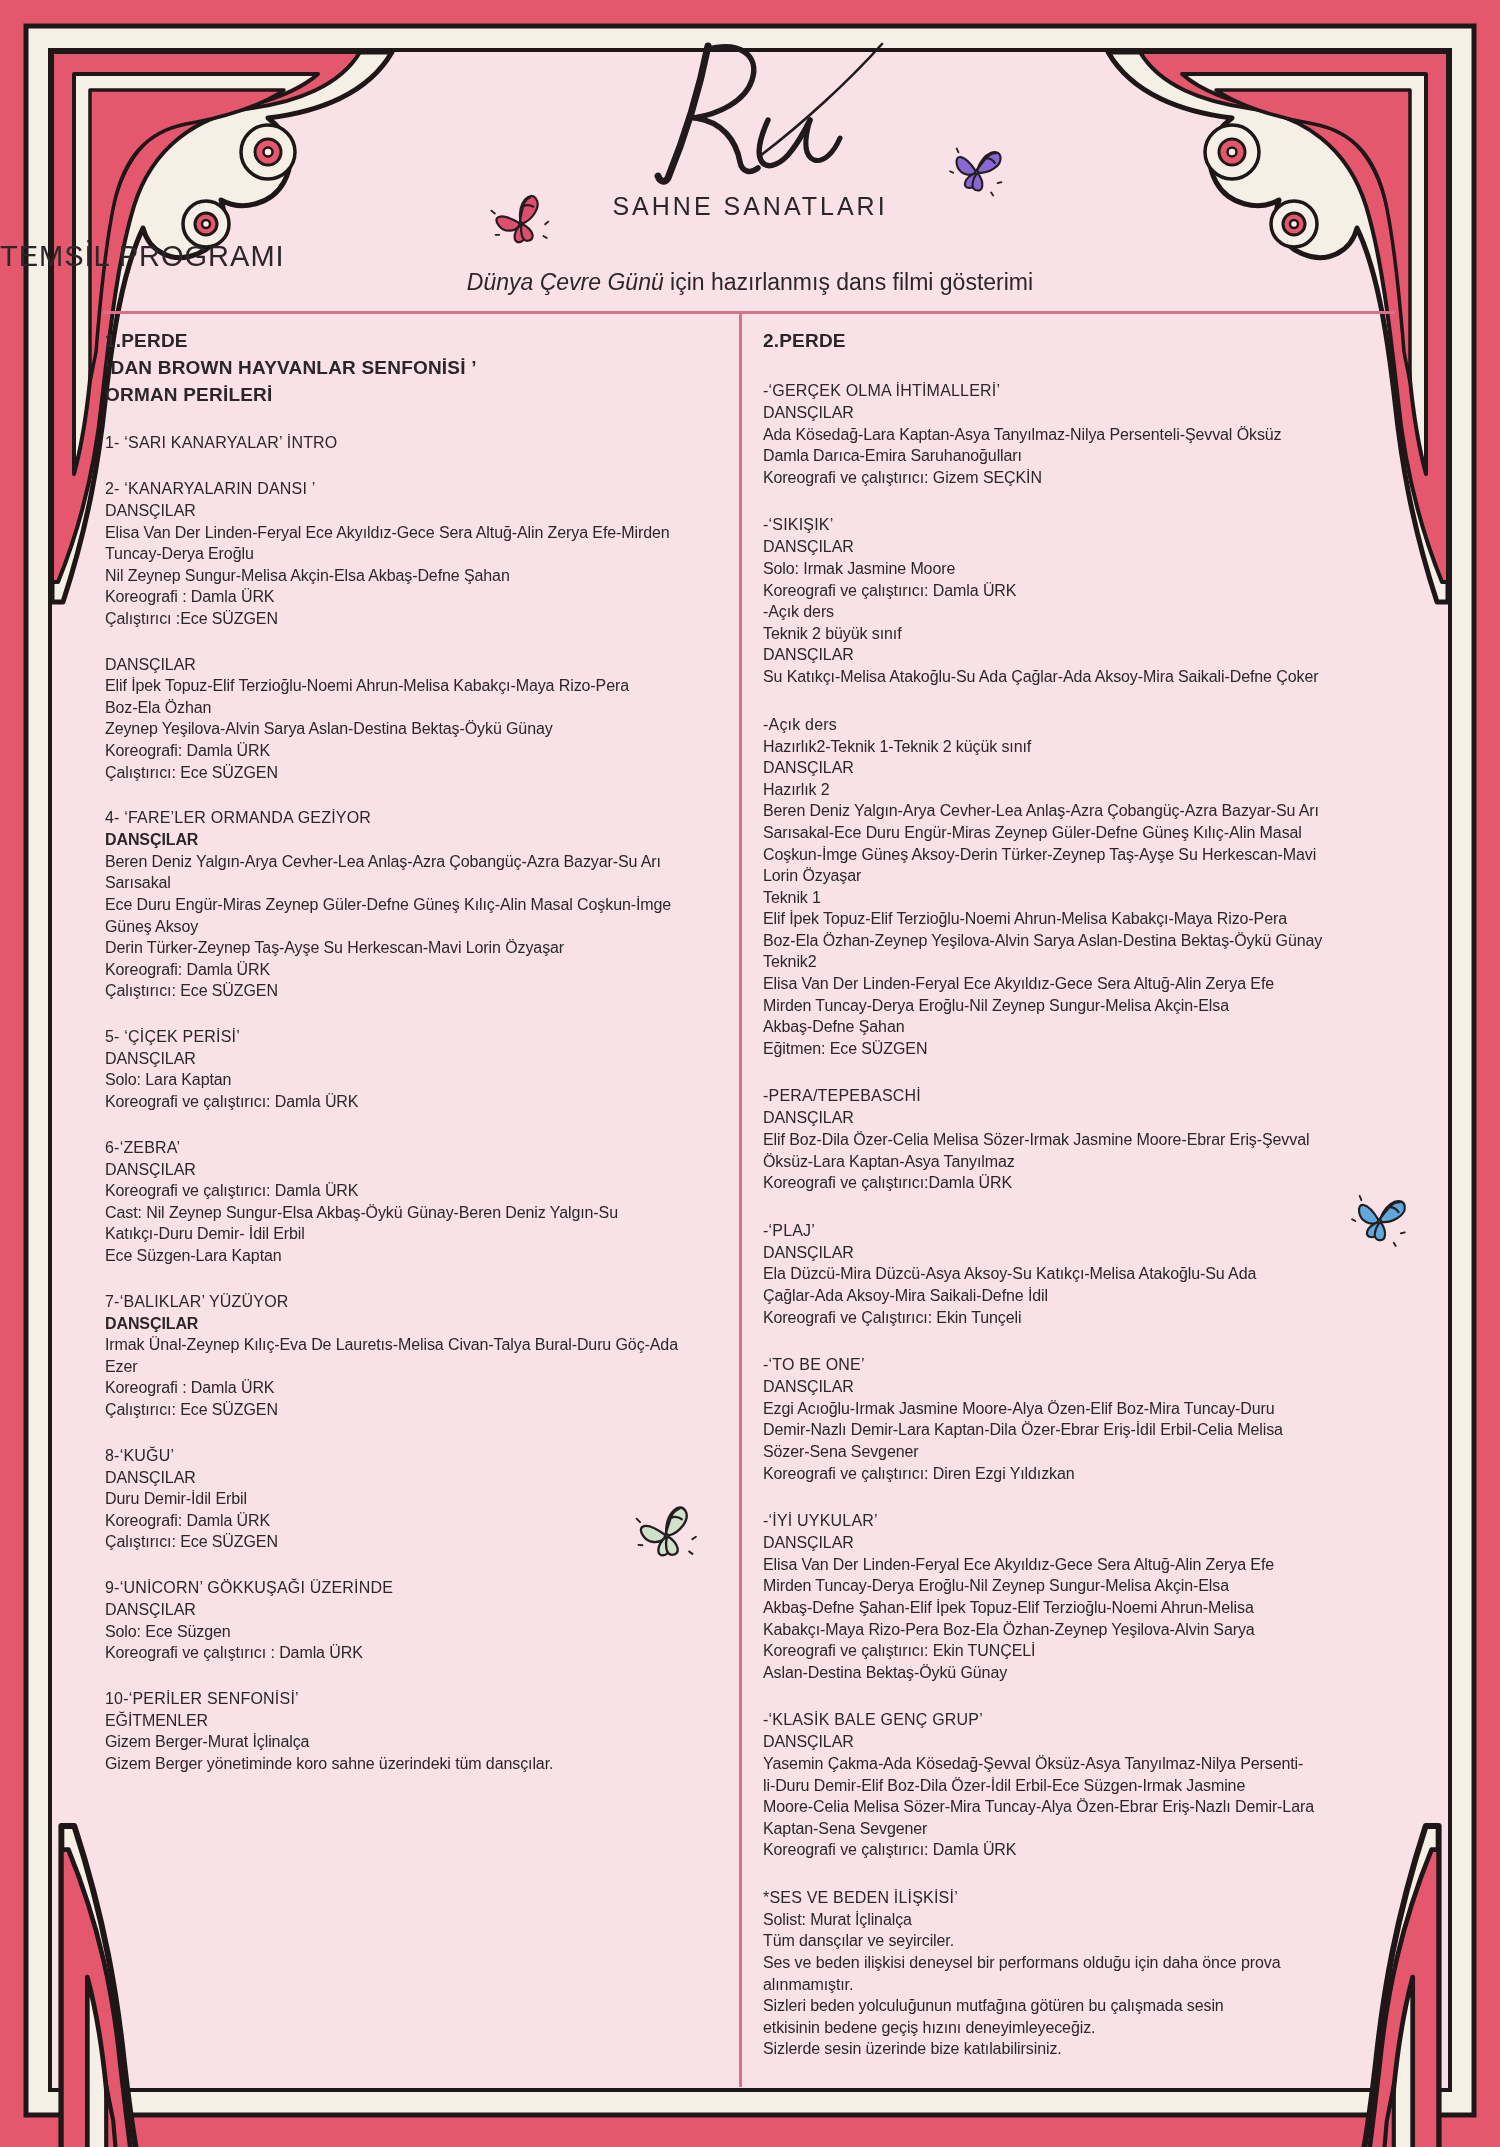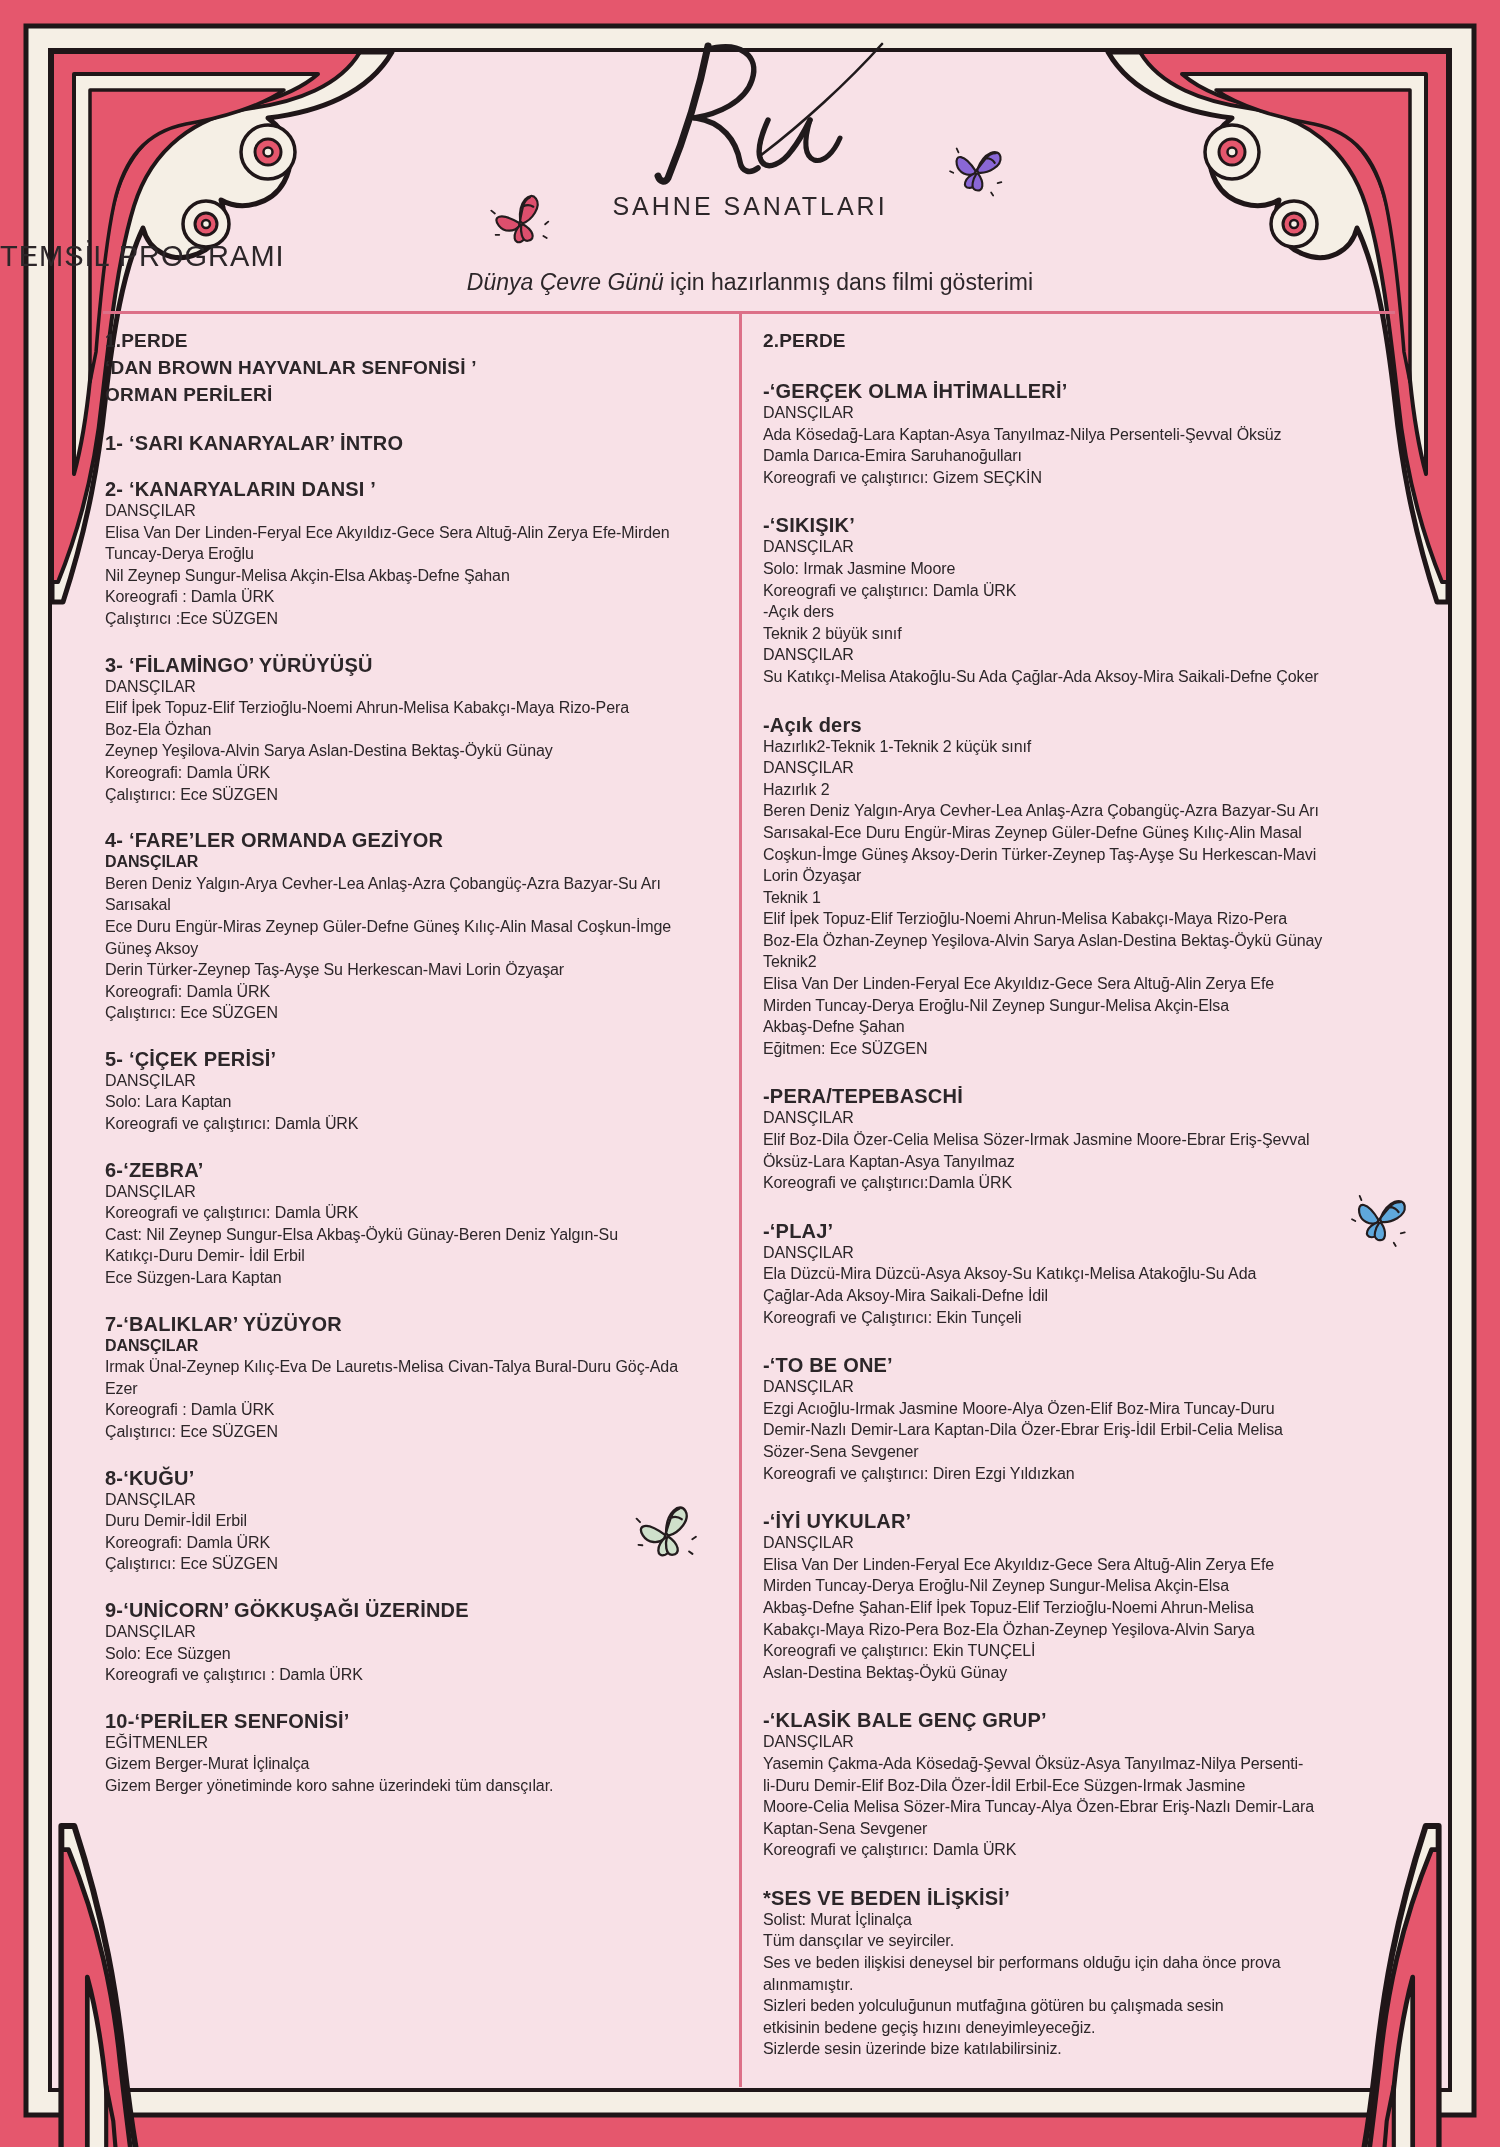--- a/index.html
+++ b/index.html
@@ -21,21 +21,21 @@
   .prog-subtitle .it{font-style:italic;}
   
   .top-rule{position:absolute;left:103px;top:311px;width:1292px;height:3px;background:#dc7088;}
   .col-divider{position:absolute;left:739px;top:311px;width:3px;height:1776px;background:#dc7088;}
   .col{position:absolute;top:327px;font-size:16px;line-height:21.6px;letter-spacing:-0.1px;}
   .col-left{left:105px;width:600px;}
   .col-right{left:763px;width:616px;}
   .act-header .line{font-weight:bold;font-size:19px;line-height:27px;letter-spacing:0.2px;}
   .section{margin-top:24px;}
   .col-right .section{margin-top:26px;}
-  .section-title{font-weight:bold;font-size:20px;line-height:22px;letter-spacing:0.2px;}
+  .section-title{font-weight:normal;font-size:16px;line-height:22px;letter-spacing:0.2px;}
   .line{min-height:21.6px;}
   .line.bold{font-weight:bold;}
   
   .bfly{position:absolute;}
   .bfly-pink{left:492px;top:192px;width:58px;height:58px;transform:rotate(-14deg);}
   .bfly-pink .w{fill:#dd4f6d;}
   .bfly-purple{left:950px;top:142px;width:56px;height:56px;transform:rotate(12deg);}
   .bfly-purple .w{fill:#8a67d6;}
   .bfly-green{left:636px;top:1502px;width:62px;height:62px;transform:rotate(-8deg);}
   .bfly-green .w{fill:#cfe0cb;}
@@ -124,21 +124,20 @@
     <div class="section">
       <div class="section-title">2- ‘KANARYALARIN DANSI ’</div>
       <div class="line">DANSÇILAR</div>
       <div class="line">Elisa Van Der Linden-Feryal Ece Akyıldız-Gece Sera Altuğ-Alin Zerya Efe-Mirden</div>
       <div class="line">Tuncay-Derya Eroğlu</div>
       <div class="line">Nil Zeynep Sungur-Melisa Akçin-Elsa Akbaş-Defne Şahan</div>
       <div class="line">Koreografi : Damla ÜRK</div>
       <div class="line">Çalıştırıcı :Ece SÜZGEN</div>
     </div>
     <div class="section">
-      <div class="section-title">3- ‘FİLAMİNGO’ YÜRÜYÜŞÜ</div>
       <div class="line">DANSÇILAR</div>
       <div class="line">Elif İpek Topuz-Elif Terzioğlu-Noemi Ahrun-Melisa Kabakçı-Maya Rizo-Pera</div>
       <div class="line">Boz-Ela Özhan</div>
       <div class="line">Zeynep Yeşilova-Alvin Sarya Aslan-Destina Bektaş-Öykü Günay</div>
       <div class="line">Koreografi: Damla ÜRK</div>
       <div class="line">Çalıştırıcı: Ece SÜZGEN</div>
     </div>
     <div class="section">
       <div class="section-title">4- ‘FARE’LER ORMANDA GEZİYOR</div>
       <div class="line bold">DANSÇILAR</div>

